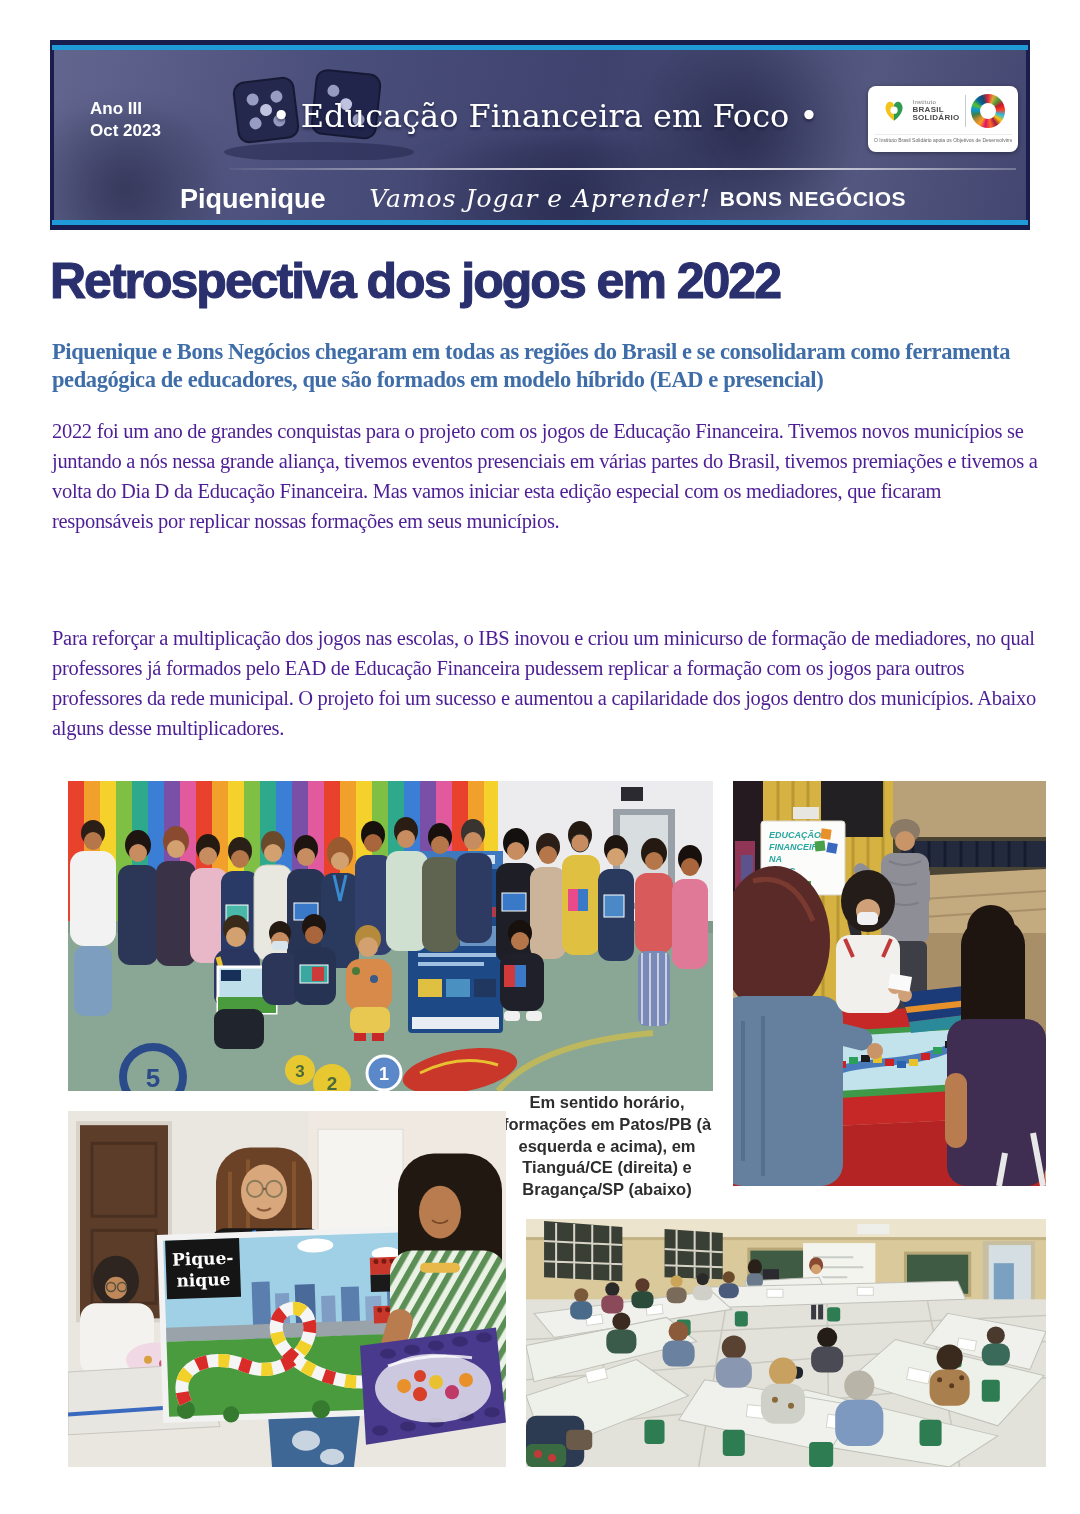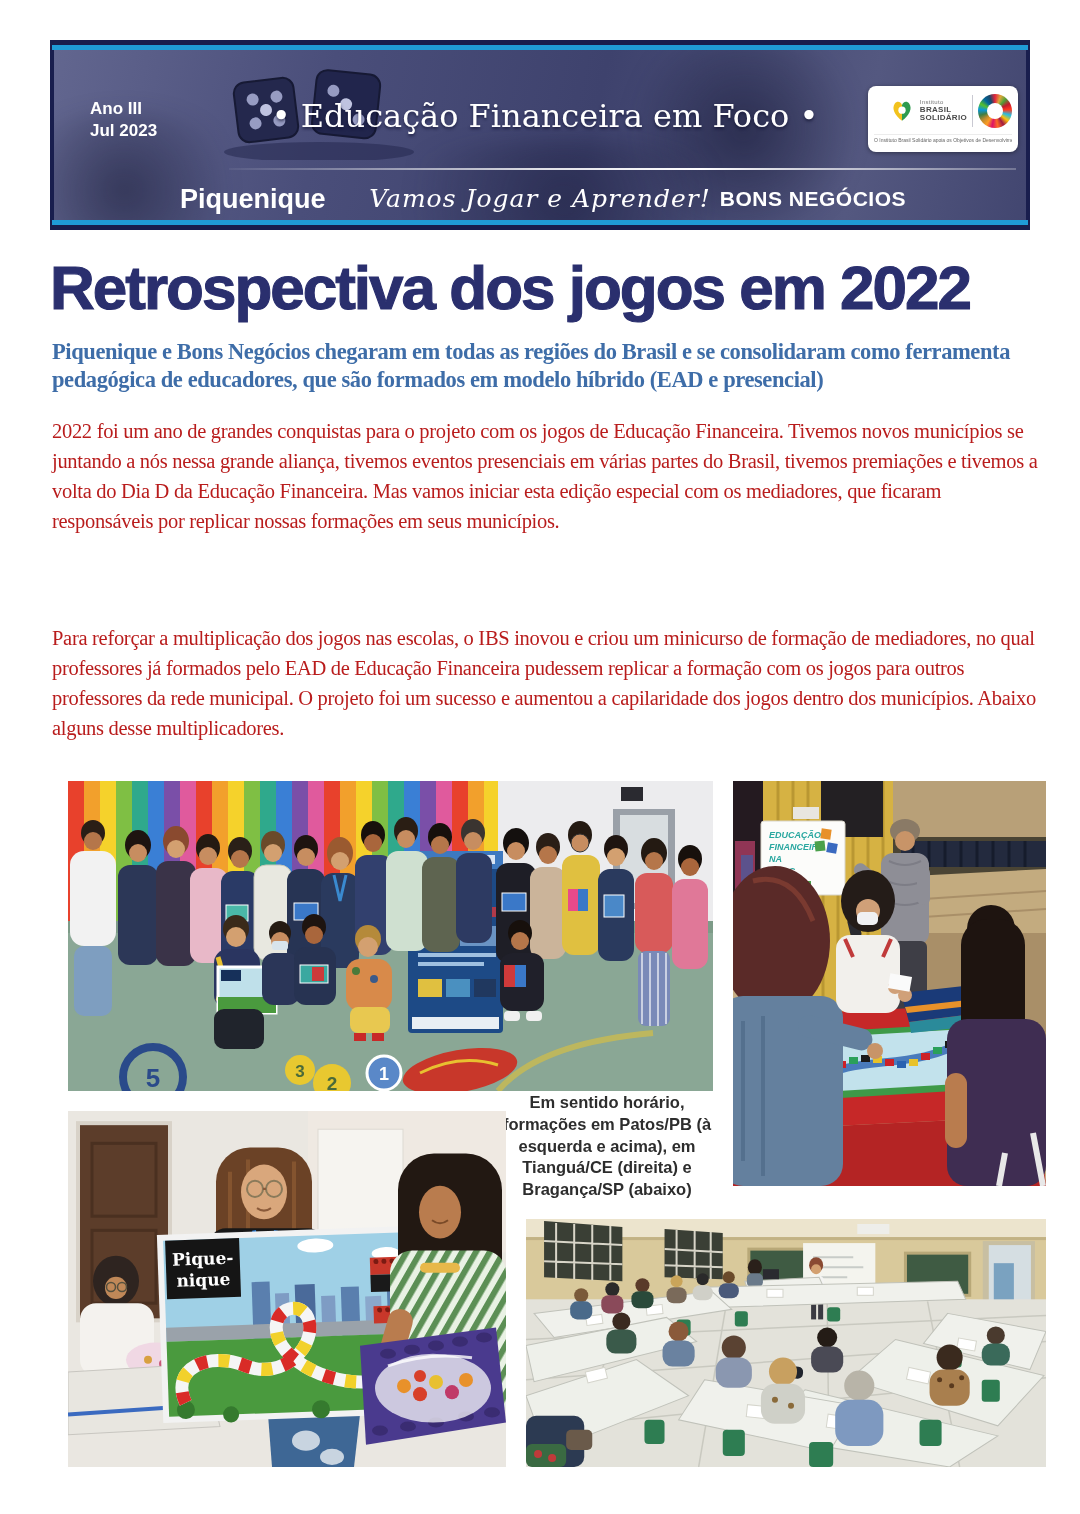--- a/index.html
+++ b/index.html
@@ -17,47 +17,47 @@
   .bokeh.b1{left:560px;top:-20px;width:260px;height:200px;background:radial-gradient(circle,rgba(18,20,48,.55),rgba(18,20,48,0) 70%);}
   .bokeh.b2{left:-60px;top:60px;width:260px;height:160px;background:radial-gradient(circle,rgba(16,18,44,.5),rgba(16,18,44,0) 70%);}
   .bokeh.b3{left:300px;top:90px;width:420px;height:120px;background:radial-gradient(circle,rgba(22,24,54,.45),rgba(22,24,54,0) 70%);}
   .dice{position:absolute;left:160px;top:10px;width:215px;height:100px;opacity:.95;}
   .issue{position:absolute;left:36px;top:48px;color:#fff;font-size:17px;font-weight:bold;line-height:1.3;}
   .masthead{position:absolute;left:176px;top:47px;width:630px;margin:0;text-align:center;white-space:nowrap;
     font-family:"DejaVu Serif",serif;font-weight:normal;font-size:32px;color:#ffffff;
     text-shadow:0 2px 3px rgba(10,12,40,.6);}
   .logo-box{position:absolute;right:8px;top:36px;width:150px;height:66px;background:#fff;border-radius:8px;
     box-shadow:0 1px 4px rgba(0,0,0,.4);padding:3px 6px 2px;box-sizing:border-box;}
-  .logo-row{display:flex;align-items:center;justify-content:flex-end;gap:5px;height:44px;}
+  .logo-row{display:flex;align-items:center;justify-content:center;gap:5px;height:44px;}
   .org-text{font-size:8px;line-height:1.05;color:#4a4a4a;font-weight:bold;letter-spacing:.3px;}
   .org-text .inst{font-size:6px;font-weight:normal;color:#777;display:block;}
   .v-div{width:1px;height:32px;background:#c9c9d2;}
   .sdg-wheel{position:relative;width:34px;height:34px;border-radius:50%;
     background:conic-gradient(#e5243b,#dda63a,#4c9f38,#c5192d,#ff3a21,#26bde2,#fcc30b,#a21942,#fd6925,#dd1367,#fd9d24,#bf8b2e,#3f7e44,#0a97d9,#56c02b,#00689d,#19486a,#e5243b);}
   .sdg-wheel::after{content:"";position:absolute;left:9px;top:9px;width:16px;height:16px;border-radius:50%;background:#fff;}
   .logo-footnote{border-top:1px solid #ececec;margin-top:1px;padding-top:2px;font-size:5px;color:#666;
     text-align:center;white-space:nowrap;overflow:hidden;}
   .banner-divider{position:absolute;left:175px;right:10px;top:118px;height:2px;
     background:linear-gradient(90deg,rgba(255,255,255,.05),rgba(255,255,255,.85) 40%,#ffffff 60%,rgba(255,255,255,.25));}
   .row2-item{position:absolute;top:128px;height:42px;line-height:42px;color:#fff;}
   .game-left{left:126px;font-size:27px;font-weight:bold;}
   .tagline{left:50%;transform:translateX(-50%);font-family:"DejaVu Serif",serif;font-style:italic;
     font-size:25px;letter-spacing:1px;}
   .game-right{right:120px;font-size:21px;font-weight:bold;letter-spacing:.5px;}
 
   
   .headline{position:absolute;left:50px;top:252px;width:990px;margin:0;
-    font-family:"Liberation Sans",sans-serif;font-weight:700;font-size:62px;letter-spacing:-2px;
+    font-family:"Liberation Sans",sans-serif;font-weight:700;font-size:50px;letter-spacing:-2px;
     color:#2a2f6e;-webkit-text-stroke:1.1px #2a2f6e;}
   .subtitle{position:absolute;left:52px;top:338px;width:995px;margin:0;
     font-family:"Liberation Serif",serif;font-weight:bold;font-size:22.5px;letter-spacing:-.4px;
     line-height:28px;color:#3e6da8;}
   .body-text{position:absolute;left:52px;width:992px;margin:0;
     font-family:"Liberation Serif",serif;font-size:20.5px;letter-spacing:-.3px;
-    line-height:30px;color:#b91c1c;}
+    line-height:30px;color:#4c1d95;}
   .p1{top:416px;}
   .p2{top:623px;}
   .section-heading{position:absolute;left:50px;top:560px;width:990px;margin:0;
     font-family:"Liberation Serif",serif;font-weight:bold;font-size:46px;letter-spacing:-2px;
     color:#272d69;-webkit-text-stroke:1.2px #272d69;}
 
   
   figure.photo{position:absolute;margin:16px;overflow:hidden;background:#ddd;}
   figure.photo svg{display:block;width:100%;height:100%;}
   #ph1{left:52px;top:765px;width:645px;height:310px;}
@@ -93,21 +93,21 @@
         <g transform="rotate(6 130 45)">
           <rect x="100" y="12" width="64" height="64" rx="11" fill="#1f234a" stroke="#141731" stroke-width="2"></rect>
           <circle cx="118" cy="32" r="6" fill="#9ba0c6"></circle>
           <circle cx="132" cy="44" r="6" fill="#c6cae6"></circle>
           <circle cx="146" cy="58" r="6" fill="#9ba0c6"></circle>
         </g>
       </svg>
 
       <div class="issue">
         <span>Ano III</span><br>
-        <span>Jul 2023</span>
+        <span>Oct 2023</span>
       </div>
 
       <h1 class="masthead">• Educação Financeira em Foco •</h1>
 
       <div class="logo-box">
         <div class="logo-row">
           <svg width="26" height="26" viewBox="0 0 32 32">
             <path d="M16 28 C7 21 3 13 7 7 C10 3 15 4.5 16 9 Z" fill="#f2c21d"></path>
             <path d="M16 28 C25 21 29 13 25 7 C22 3 17 4.5 16 9 Z" fill="#2e9b4e"></path>
             <circle cx="16" cy="15" r="4.5" fill="#ffffff"></circle>

